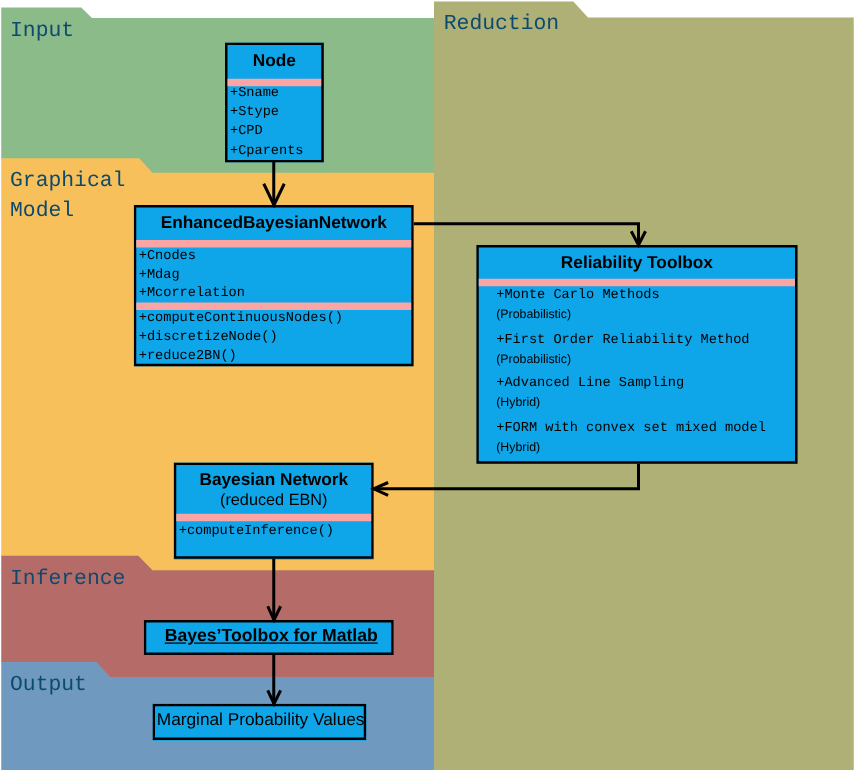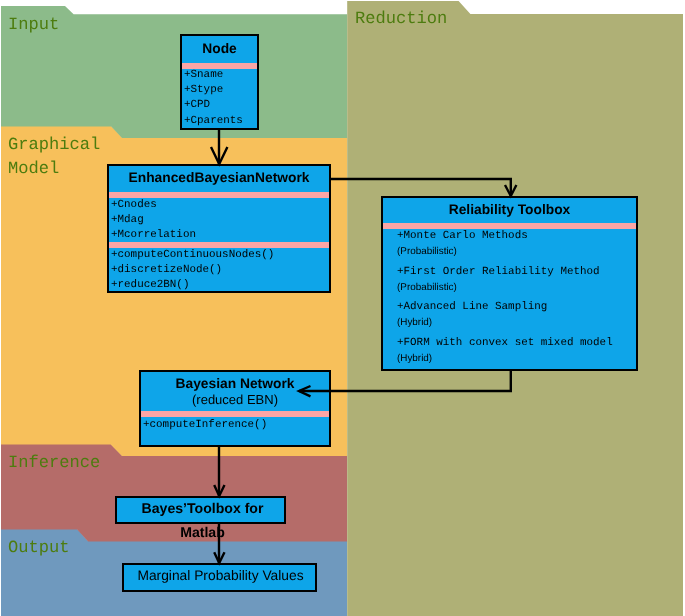--- a/index.html
+++ b/index.html
@@ -7,35 +7,35 @@
   body{width:685px;height:616px;overflow:hidden;font-family:"Liberation Sans",sans-serif;}
   #stage{position:relative;width:685px;height:616px;transform:translateZ(0);}
   *{-webkit-font-smoothing:antialiased;text-rendering:geometricPrecision;}
   .box{will-change:transform;}
   svg.layer{position:absolute;left:0;top:0;width:685px;height:616px;}
   .box{position:absolute;background:#0ea5e9;border:2px solid #000;box-sizing:border-box;}
   .bx-title{font-family:"Liberation Sans",sans-serif;font-weight:bold;text-align:center;color:#000;}
   .bx-sub{font-family:"Liberation Sans",sans-serif;text-align:center;color:#000;}
   .bx-div{border-top:6px solid #fca5a5;}
   .mono{font-family:"Liberation Mono",monospace;color:#000;}
-  .rlabel{position:absolute;font-family:"Liberation Mono",monospace;color:#4d7c0f;white-space:pre;
+  .rlabel{position:absolute;font-family:"Liberation Mono",monospace;color:#0c4a6e;white-space:pre;
           font-size:17.1px;line-height:23.5px;letter-spacing:0px;}
   #lbl-input{left:8px;top:14px;}
   #lbl-reduction{left:355px;top:8px;}
   #lbl-gm{left:8px;top:134px;}
   #lbl-inference{left:8px;top:452px;}
   #lbl-output{left:8px;top:537px;}
 
   
   #box-node    {left:180px; top:34px;  width:79px;  height:96px;}
   #box-ebn     {left:107px; top:164px; width:224px; height:129px;}
   #box-toolbox {left:381px; top:196px; width:257px; height:175px;}
-  #box-bn      {left:139px; top:370px; width:192px; height:77px;}
-  #box-bnt     {left:115px; top:496px; width:171px; height:28px;}
-  #box-result  {left:122px; top:563px; width:195px; height:29px;}
+  #box-bn      {left:139px; top:370px; width:160px; height:77px;}
+  #box-bnt     {left:115px; top:496px; width:200px; height:28px;text-decoration:underline;}
+  #box-result  {left:122px; top:563px; width:171px; height:29px;}
 
   .bx-title{font-size:13.8px;line-height:16px;}
   #node-title{height:27px;padding-top:5px;box-sizing:border-box;}
   #ebn-title{height:26px;padding-top:4px;box-sizing:border-box;}
   #tb-title{height:25px;padding-top:4px;box-sizing:border-box;}
   .attr{font-size:10.9px;line-height:15.2px;padding-left:2px;white-space:pre;position:relative;top:-1px;}
   #tb-meths .attr{line-height:16px;top:-2px;height:16px;box-sizing:border-box;}
   .kind{font-family:"Liberation Sans",sans-serif;font-size:9.9px;line-height:19.6px;height:19.6px;box-sizing:border-box;padding-left:2px;color:#000;white-space:pre;position:relative;top:-4px;}
   #node-attrs{padding-top:0px;}
   #ebn-attrs{padding-top:1px;height:50px;box-sizing:border-box;}

